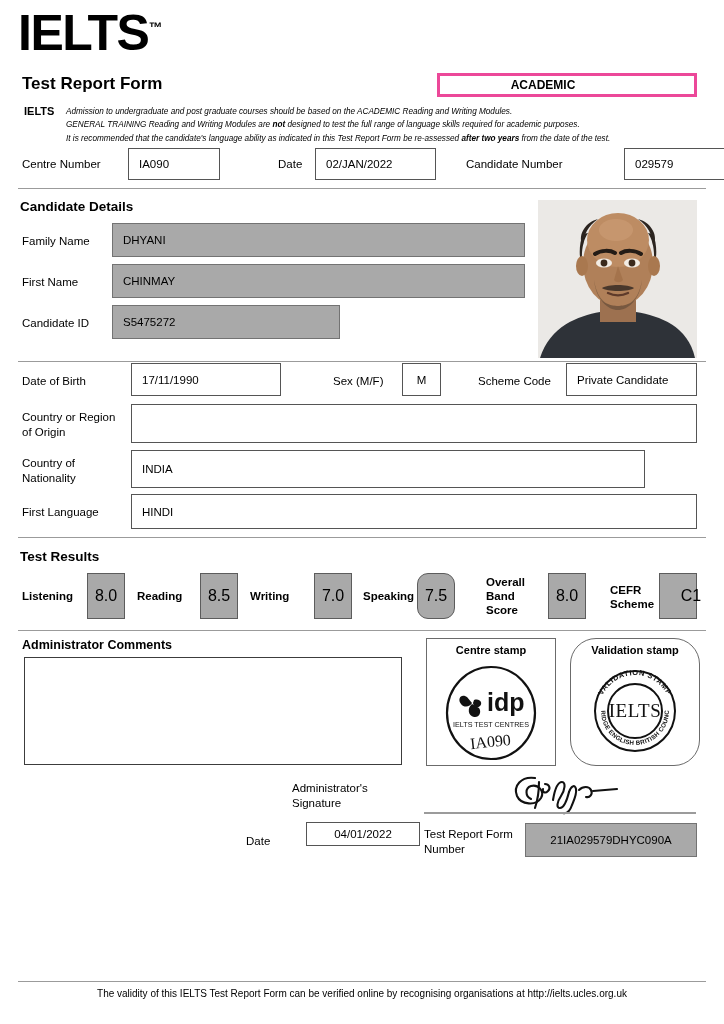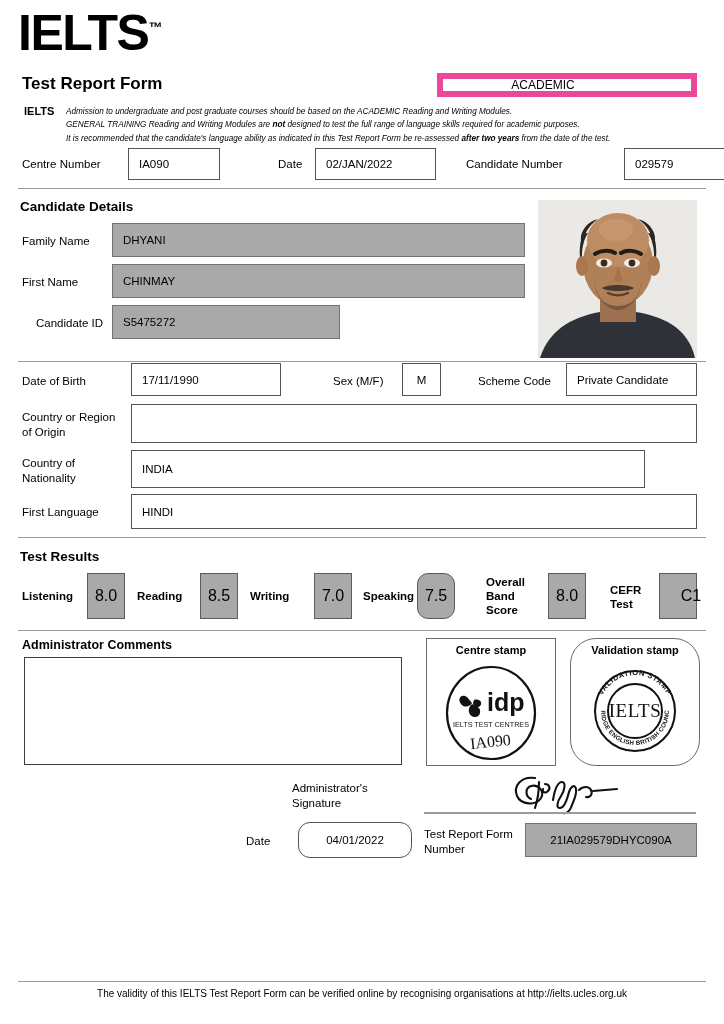--- a/index.html
+++ b/index.html
@@ -45,27 +45,28 @@
     top: 74px;
     font-size: 17px;
     font-weight: bold;
   }
   .module-box {
     position: absolute;
     left: 437px;
     top: 73px;
     width: 260px;
     height: 24px;
-    border: 6px solid #ec4899;
+    border: 3px solid #ec4899;
     box-sizing: border-box;
     font-size: 12px;
     display: flex;
     align-items: center;
     justify-content: center;
     padding-right: 48px;
+    font-weight: bold;
   }
 
   .note-label {
     position: absolute;
     left: 24px;
     top: 105px;
     font-size: 11px;
     font-weight: bold;
   }
   .note-body {
@@ -259,21 +260,21 @@
   <div class="lbl" style="left:22px; top:234px;">Family Name</div>
   <div class="box grey" style="left:112px; top:223px; width:413px; height:34px;">
     <span>DHYANI</span>
   </div>
 
   <div class="lbl" style="left:22px; top:275px;">First Name</div>
   <div class="box grey" style="left:112px; top:264px; width:413px; height:34px;">
     <span>CHINMAY</span>
   </div>
 
-  <div class="lbl" style="left:36px; top:316px;">Candidate ID</div>
+  <div class="lbl" style="left:22px; top:316px;">Candidate ID</div>
   <div class="box grey" style="left:112px; top:305px; width:228px; height:34px;">
     <span>S5475272</span>
   </div>
 
   <div class="photo">
     <svg width="159" height="158" viewBox="0 0 159 158" xmlns="http://www.w3.org/2000/svg" aria-hidden="true">
       <rect x="0" y="0" width="159" height="158" fill="#ebe9e6"></rect>
 
       <path d="M2 158 C12 126 40 116 62 112 L98 112 C122 116 150 126 157 158 Z" fill="#2e3238"></path>
 
@@ -375,21 +376,21 @@
     <div>Overall</div>
     <div>Band</div>
     <div>Score</div>
   </div>
   <div class="score-box" style="left:548px;">
     <span>8.0</span>
   </div>
 
   <div class="score-label" style="left:610px; top:584px;">
     <div>CEFR</div>
-    <div>Test</div>
+    <div>Scheme</div>
   </div>
   <div class="score-box" style="left:659px;padding-left:26px;">
     <span>C1</span>
   </div>
 
   <div class="divider" style="top:630px;"></div>
 
   <div class="section-title" style="left:22px; top:638px; font-size:12.5px;">Administrator Comments</div>
   <div class="comments-box">
     <span></span>
@@ -449,21 +450,21 @@
         <path d="M64 22 C66 16 70 14 71 19 C72 24 69 30 67 35 C65 41 62 44 58 43"></path>
         <path d="M74 20 C78 16 84 16 86 20 C88 24 85 28 81 27"></path>
         <path d="M88 21 L112 19"></path>
       </g>
     </svg>
   </div>
 
   <div class="sig-line"></div>
 
   <div class="lbl" style="left:246px; top:834px;">Date</div>
-  <div class="box center" style="left:298px; top:822px; width:114px; height:36px;border-radius:12px;">
+  <div class="box center" style="left:306px; top:822px; width:114px; height:24px;">
     <span>04/01/2022</span>
   </div>
 
   <div class="lbl" style="left:424px; top:827px;">
     <div>Test Report Form</div>
     <div>Number</div>
   </div>
   <div class="box grey center" style="left:525px; top:823px; width:172px; height:34px;">
     <span>21IA029579DHYC090A</span>
   </div>

